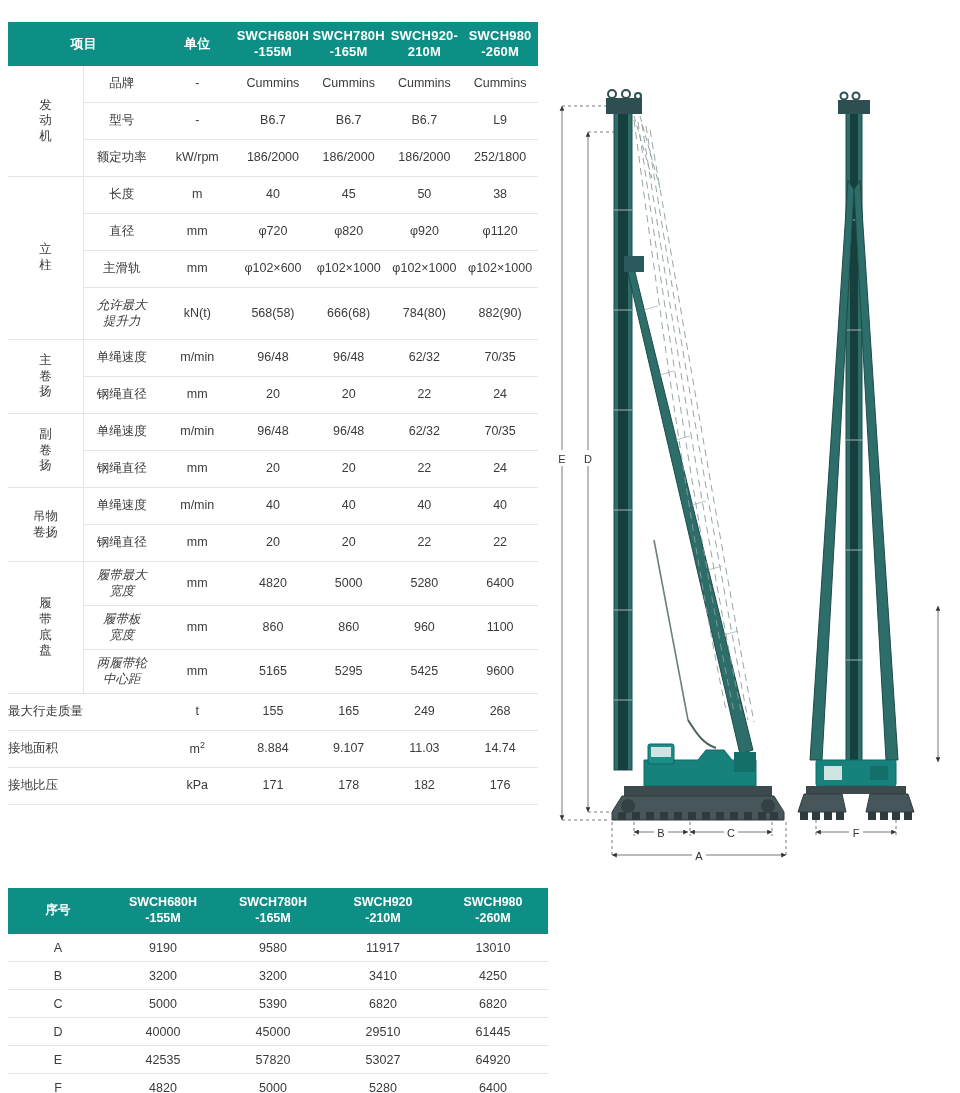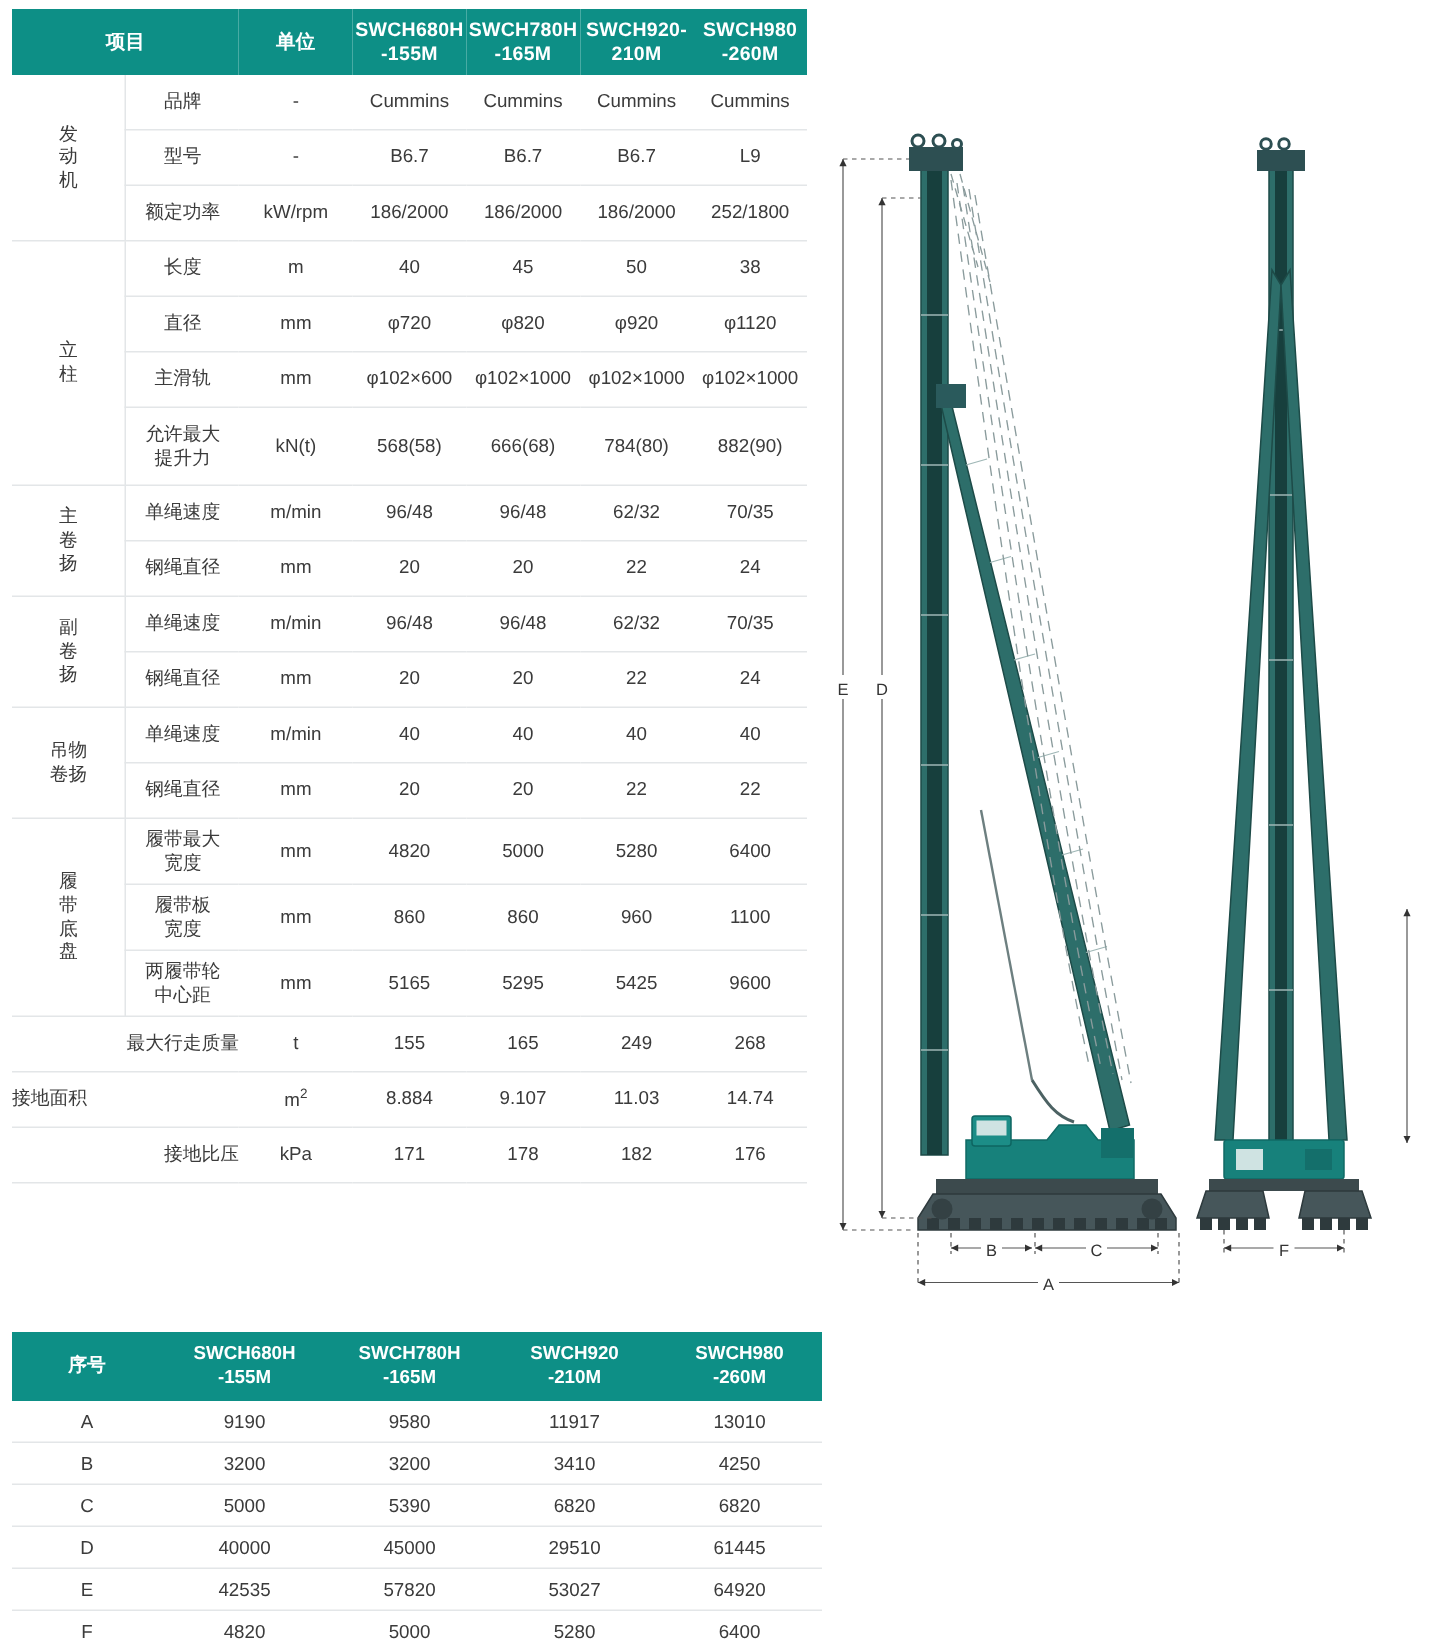--- a/index.html
+++ b/index.html
@@ -7,21 +7,21 @@
     width:960px;height:1093px;
     background:#ffffff;
     font-family:"Liberation Sans","DejaVu Sans",sans-serif;
     color:#333333;
     position:relative;
     overflow:hidden;
   }
   .page{position:relative;width:960px;height:1093px;}
 
   
-  .spec-wrap{position:absolute;left:8px;top:6px;width:530px;}
+  .spec-wrap{position:absolute;left:8px;top:22px;width:530px;}
   table.spec{border-collapse:collapse;width:530px;table-layout:fixed;}
   table.spec th, table.spec td{
     border-bottom:1px solid #e3e6e8;
     text-align:center;
     vertical-align:middle;
     font-size:12.5px;
     color:#3b3b3b;
     padding:0;
     height:36px;
     line-height:1.25;
@@ -42,21 +42,21 @@
     border-right:1px solid #e3e6e8;
   }
   .grp span{display:inline-block;line-height:1.15;}
   .itm{width:78px;text-align:left;padding-left:10px;font-size:12.5px;}
   .unit{width:48px;font-size:12px;}
   .val{width:88px;font-size:12.5px;}
   .sup{font-size:9px;vertical-align:super;}
   .nowrapcell{white-space:nowrap;font-size:11.5px;}
 
   
-  .two-line{line-height:1.2;}
+  .two-line{line-height:1.2;font-style:italic;}
 
   
   .dim-wrap{position:absolute;left:8px;top:888px;width:530px;}
   table.dim{border-collapse:collapse;width:530px;table-layout:fixed;}
   table.dim thead th{
     background:#0d8f86;color:#fff;font-weight:bold;font-size:12.5px;
     height:44px;line-height:1.25;border:none;
   }
   table.dim td{
     border-bottom:1px solid #e3e6e8;
@@ -274,37 +274,37 @@
             <div>中心距</div>
           </td>
           <td class="unit">mm</td>
           <td class="val">5165</td>
           <td class="val">5295</td>
           <td class="val">5425</td>
           <td class="val">9600</td>
         </tr>
 
         <tr>
-          <td colspan="2" style="text-align:right">最大行走质量</td>
+          <td colspan="2" style="text-align:left">最大行走质量</td>
           <td class="unit">t</td>
           <td class="val">155</td>
           <td class="val">165</td>
           <td class="val">249</td>
           <td class="val">268</td>
         </tr>
         <tr>
           <td colspan="2" style="text-align:left">接地面积</td>
           <td class="unit"><span>m</span><span class="sup">2</span></td>
           <td class="val">8.884</td>
           <td class="val">9.107</td>
           <td class="val">11.03</td>
           <td class="val">14.74</td>
         </tr>
         <tr>
-          <td colspan="2" style="text-align:right">接地比压</td>
+          <td colspan="2" style="text-align:left">接地比压</td>
           <td class="unit">kPa</td>
           <td class="val">171</td>
           <td class="val">178</td>
           <td class="val">182</td>
           <td class="val">176</td>
         </tr>
 
       </tbody>
     </table>
   </div>

